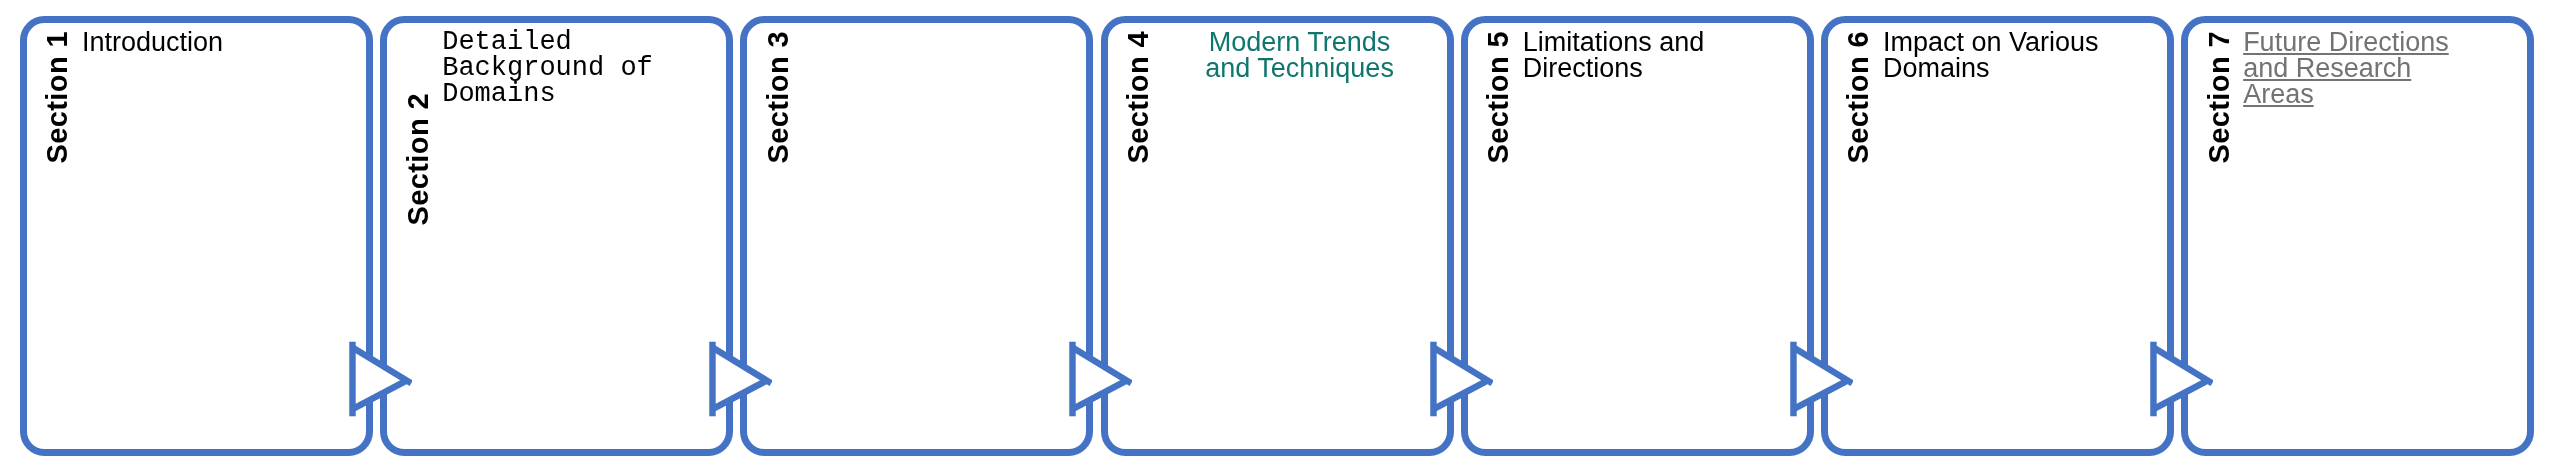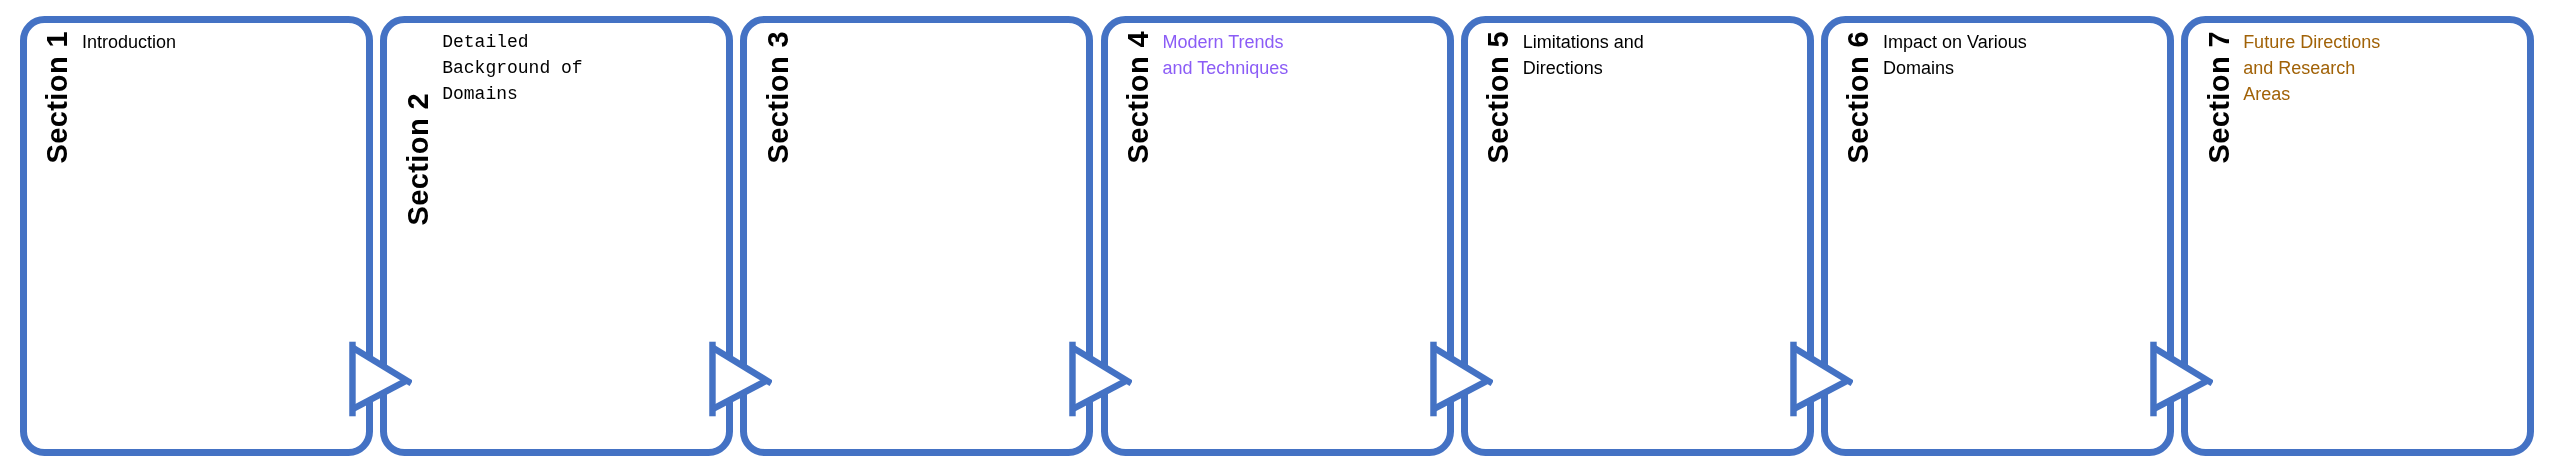--- a/index.html
+++ b/index.html
@@ -35,21 +35,21 @@
     font-size: 29px;
     line-height: 33px;
     color: #000000;
     letter-spacing: 0.4px;
     white-space: nowrap;
   }
   
   .box:nth-child(2) .section-label { top: 70px; }
   .section-body {
     padding: 5.7px 10px 0 55px;
-    font-size: 18px;
+    font-size: 27px;
     line-height: 26px;
     color: #000000;
     white-space: pre-line;
   }
   .flow-arrow {
     position: absolute;
     right: -46px;
     bottom: 32px;
     width: 66px;
     height: 76px;
@@ -94,21 +94,21 @@
     <svg class="flow-arrow" viewBox="0 0 92 106" aria-hidden="true">
       <polygon points="9,9 85,55 9,95"></polygon>
         <path d="M9,1 L9,105"></path>
         <path d="M9,9 L91,59"></path>
         <path d="M85,55 L9,95"></path>
     </svg>
   </div>
 
   <div class="box">
     <div class="section-label" style="color: rgb(0, 0, 0);">Section 4</div>
-    <div class="section-body" style="color: #8b5cf6;">Modern Trends
+    <div class="section-body" style="color: #0f766e; text-align: center;">Modern Trends
 and Techniques</div>
     <svg class="flow-arrow" viewBox="0 0 92 106" aria-hidden="true">
       <polygon points="9,9 85,55 9,95"></polygon>
         <path d="M9,1 L9,105"></path>
         <path d="M9,9 L91,59"></path>
         <path d="M85,55 L9,95"></path>
     </svg>
   </div>
 
   <div class="box">
@@ -130,19 +130,19 @@
     <svg class="flow-arrow" viewBox="0 0 92 106" aria-hidden="true">
       <polygon points="9,9 85,55 9,95"></polygon>
         <path d="M9,1 L9,105"></path>
         <path d="M9,9 L91,59"></path>
         <path d="M85,55 L9,95"></path>
     </svg>
   </div>
 
   <div class="box">
     <div class="section-label" style="color: rgb(0, 0, 0);">Section 7</div>
-    <div class="section-body" style="color: #a16207;">Future Directions
+    <div class="section-body" style="color: #737373; text-decoration: underline;">Future Directions
 and Research
 Areas</div>
   </div>
 
 </div>
 
 
 </body></html>

